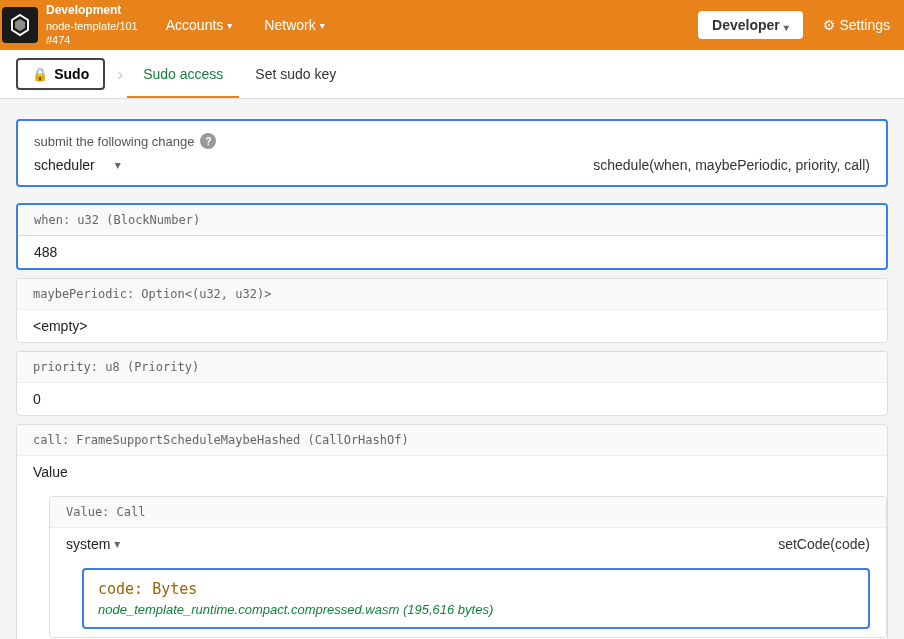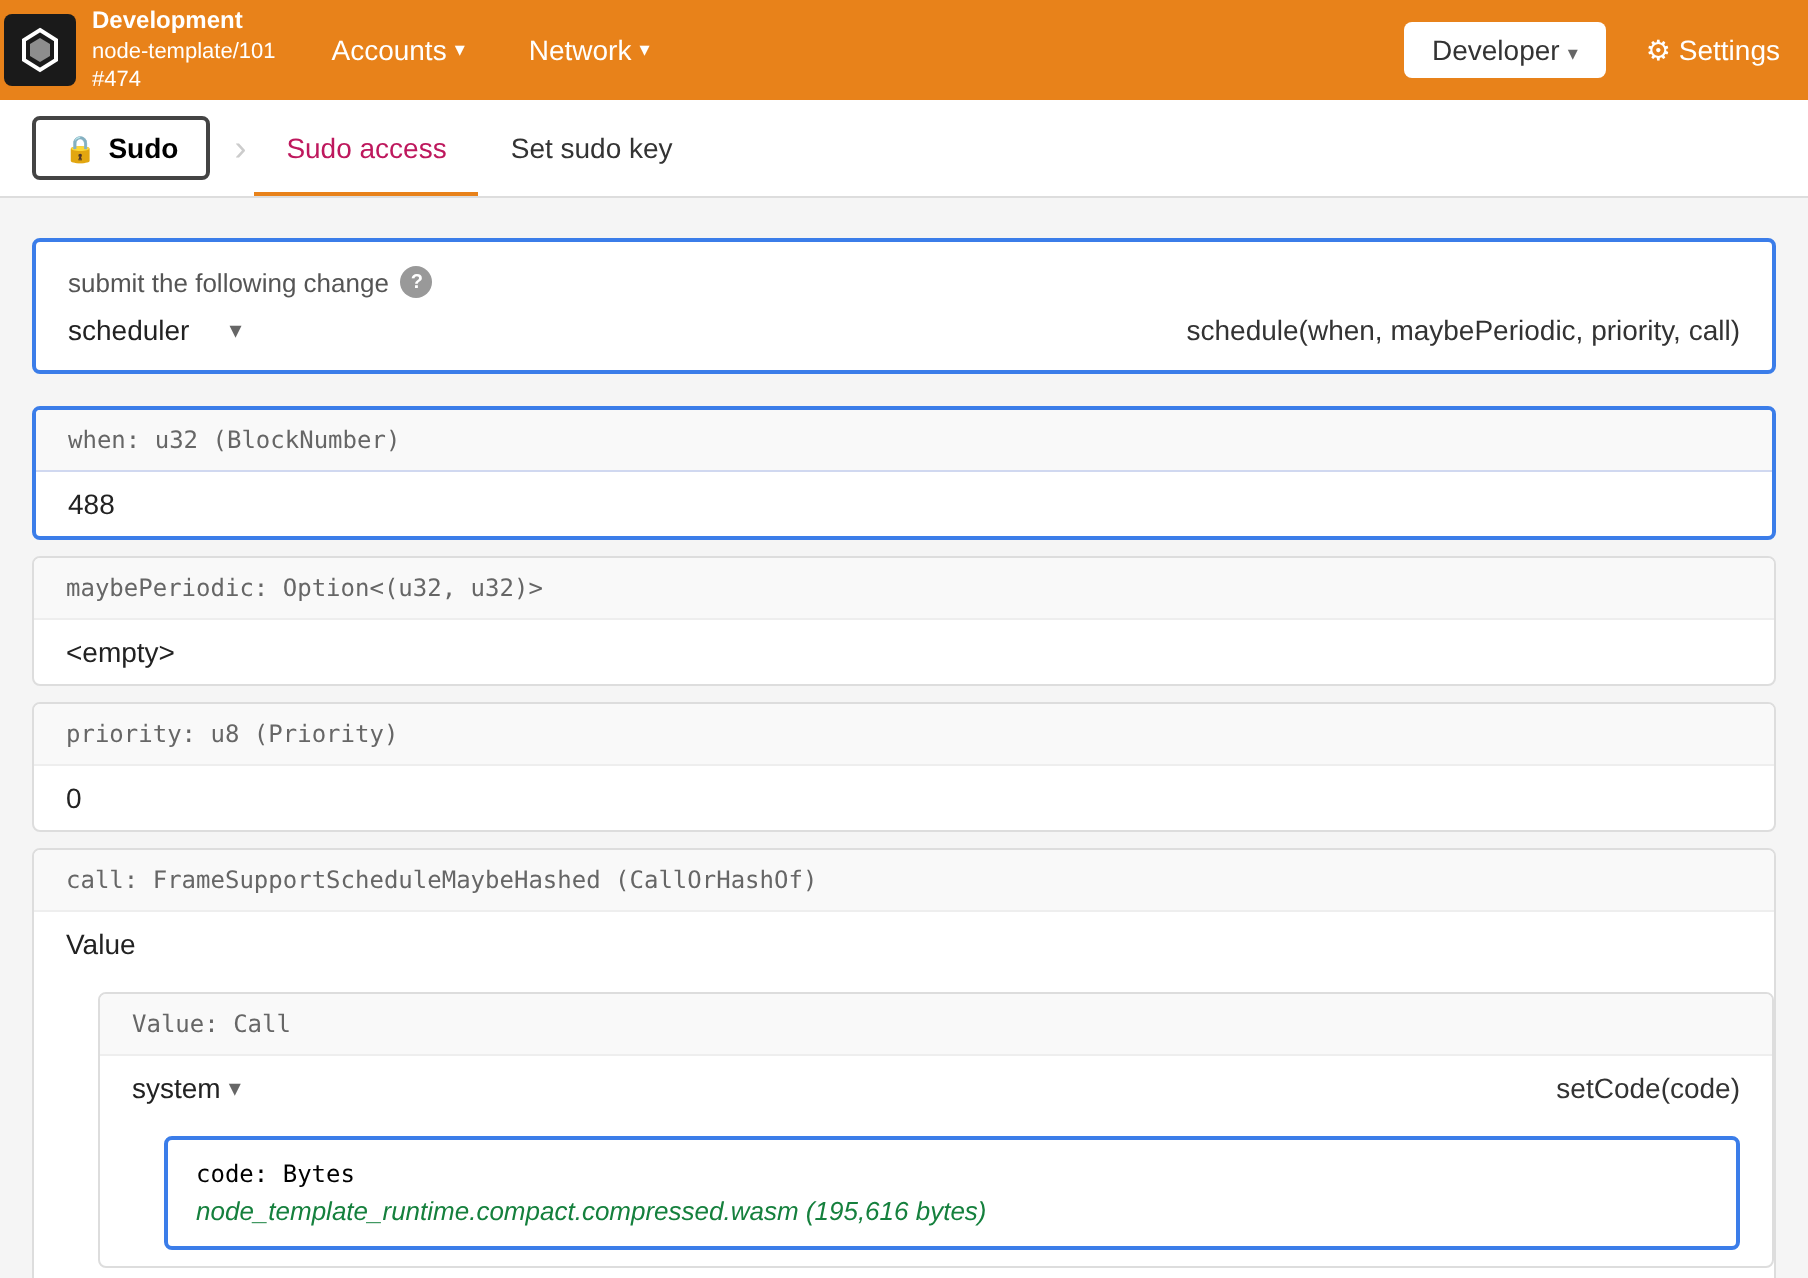--- a/index.html
+++ b/index.html
@@ -44,21 +44,21 @@
       border-radius: 4px;
     }
     .header-nav-btn .chevron { font-size: 10px; }
     .developer-btn {
       background: white;
       color: #333;
       border: none;
       padding: 6px 14px;
       border-radius: 4px;
       font-size: 14px;
-      font-weight: 400;
+      font-weight: 700;
       cursor: pointer;
       display: flex; align-items: flex-end; gap: 4px;
       margin-left: 4px;
     }
     .developer-btn .chevron { font-size: 10px; color: #666; }
     .settings-btn {
       background: transparent;
       border: none;
       color: white;
       font-size: 14px;
@@ -92,21 +92,21 @@
     .sudo-badge .lock-icon { font-size: 13px; }
     .tab-item {
       padding: 14px 16px;
       font-size: 14px;
       cursor: pointer;
       color: #333;
       border-bottom: 2px solid transparent;
       margin-bottom: -1px;
     }
     .tab-item.active {
-      color: #be185d;
+      color: #15803d;
       border-bottom: 2px solid #e8821a;
       font-weight: 500;
     }
     .tab-divider {
       font-size: 18px;
       color: #ccc;
       margin: 0 4px;
     }
 
     
@@ -211,22 +211,22 @@
     .call-sub-text { font-size: 14px; color: #333; flex: 1; text-align: right; }
 
     .code-file-box {
       border: 2px solid #3b7de9;
       border-radius: 4px;
       background: white;
       padding: 10px 14px;
       margin: 0 16px 8px 0;
     }
     .code-file-label {
-      font-size: 12px;
-      color: #000000;
+      font-size: 15px;
+      color: #a16207;
       font-family: monospace;
       margin-bottom: 4px;
     }
     .code-file-value {
       font-style: italic;
       font-size: 13px;
       color: #15803d;
     }
   </style>
 </head>

